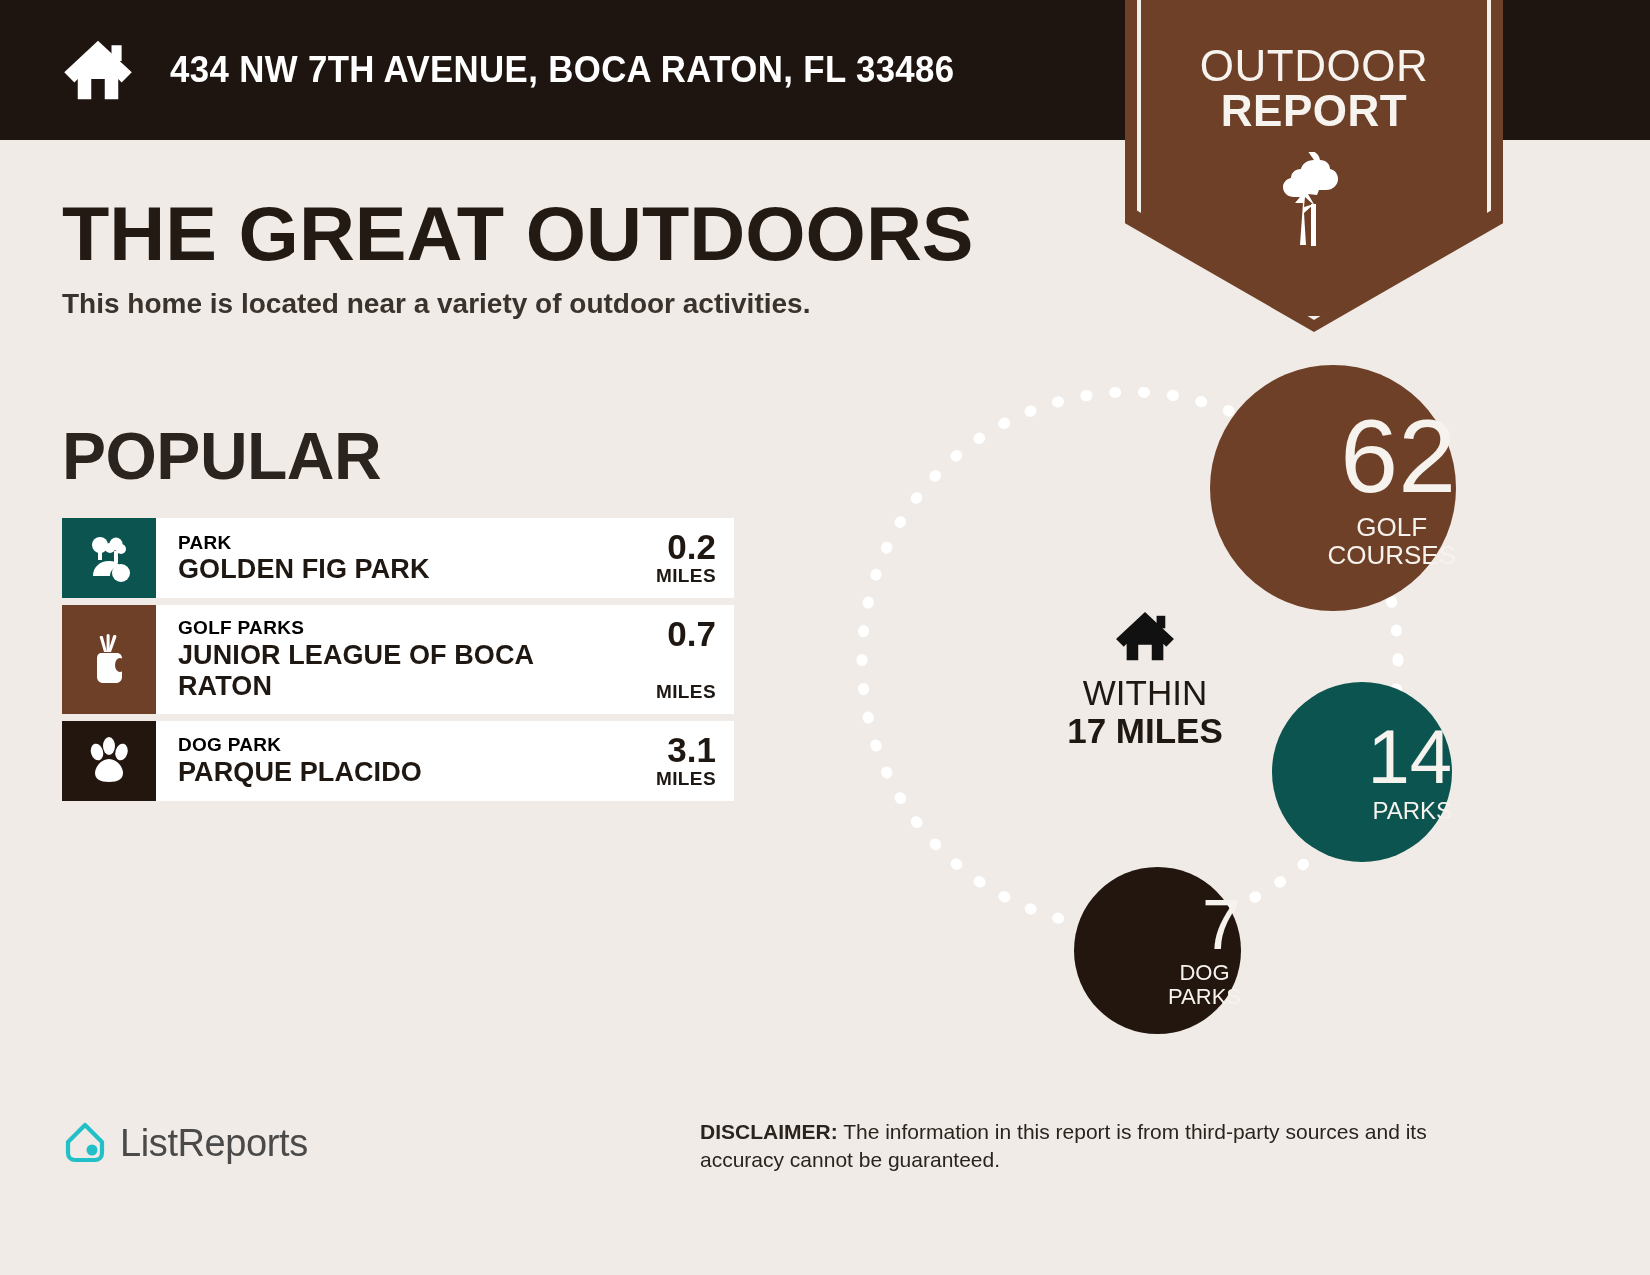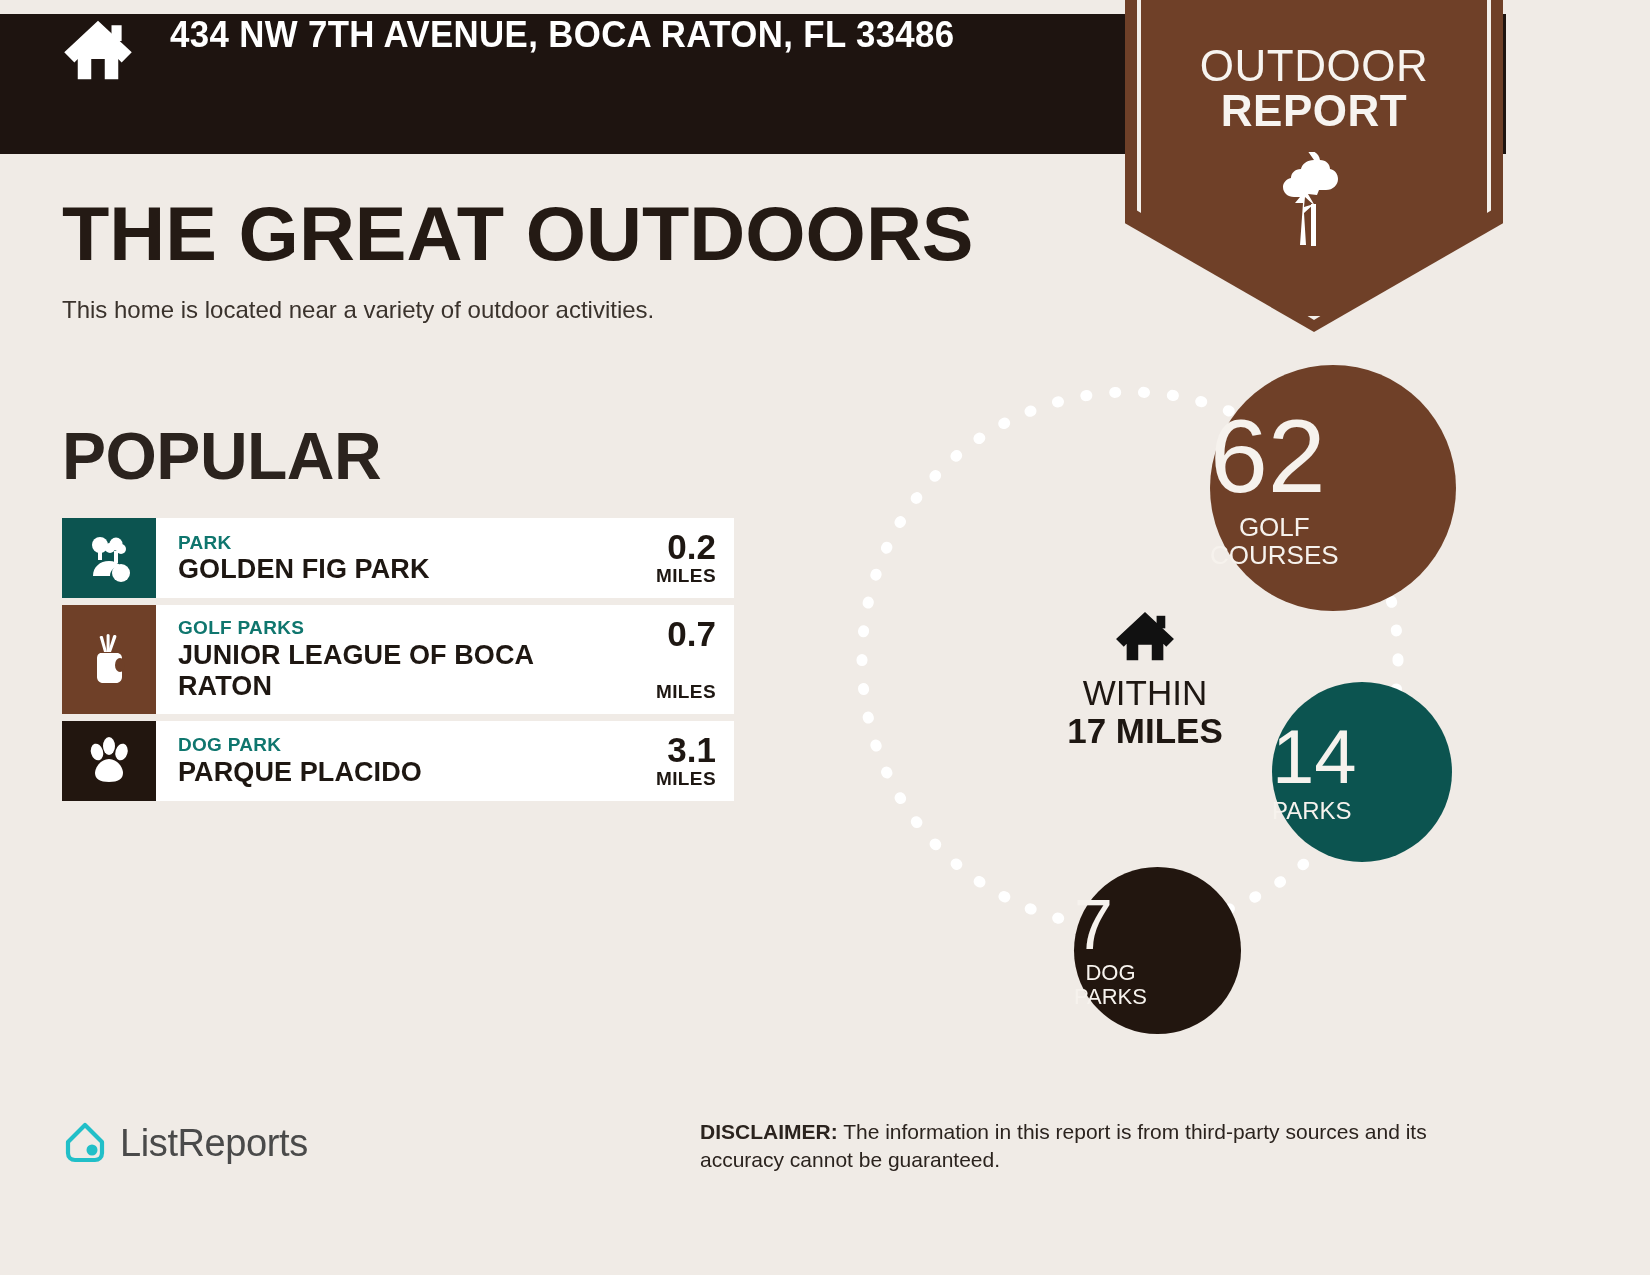--- a/index.html
+++ b/index.html
@@ -7,23 +7,23 @@
   body {
     background:#F0EBE6;
     font-family:"Liberation Sans", sans-serif;
     position:relative;
     overflow:hidden;
     -webkit-font-smoothing:antialiased;
   }
 
   
   .header{
-    position:absolute; left:0; top:14px; width:1506px; height:140px;
+    position:absolute; left:0; top:0; width:1650px; height:140px;
     background:#1E1410;
-    display:flex; 
+    display:flex; align-items:center;
   }
   .header-home{ margin-left:62px; width:72px; height:72px; display:block; }
   .header-addr{
     margin-left:36px; color:#FFFFFF;
     font-size:37px; font-weight:700; letter-spacing:.4px;
     font-family:"Liberation Sans Narrow","Liberation Sans",sans-serif;
     transform:scaleX(.94); transform-origin:left center;
   }
 
   
@@ -47,22 +47,22 @@
   .badge-tree{ position:absolute; left:50%; top:160px; transform:translateX(-50%); }
 
   
   .title{
     position:absolute; left:62px; top:190px;
     font-family:"Liberation Sans Narrow","Liberation Sans",sans-serif;
     font-size:76px; font-weight:700; color:#241A14; letter-spacing:0px;
     transform:scaleX(1.02); transform-origin:left top;
   }
   .subtitle{
-    position:absolute; left:62px; top:296px;
-    font-size:24px; color:#3A322C; font-weight:400;
+    position:absolute; left:62px; top:288px;
+    font-size:28px; color:#3A322C; font-weight:700;
   }
   .popular{
     position:absolute; left:62px; top:418px;
     font-size:66px; font-weight:700; color:#2B231E; letter-spacing:-.5px;
   }
 
   
   .list{ position:absolute; left:62px; top:518px; width:672px; }
   .row{
     display:flex; align-items:stretch; background:#FFFFFF;
@@ -72,36 +72,36 @@
     width:94px; flex:0 0 94px;
     display:flex; align-items:center; justify-content:center;
   }
   .ic-teal{ background:#0C5450; }
   .ic-brown{ background:#6F4028; }
   .ic-dark{ background:#22160F; }
   .row-body{
     flex:1 1 auto; padding:11px 0 11px 22px;
     display:flex; flex-direction:column; justify-content:center;
   }
-  .row-cat{ font-size:19px; font-weight:700; color:#0f766e; letter-spacing:.3px; line-height:1.25;}
+  .row-cat{ font-size:19px; font-weight:700; color:#000000; letter-spacing:.3px; line-height:1.25;}
   .row-name{ font-size:27px; font-weight:700; color:#1E1712; letter-spacing:.1px; line-height:1.16; }
   .row-dist{
     flex:0 0 118px; padding:11px 18px 11px 0;
     display:flex; flex-direction:column; align-items:flex-end; justify-content:space-between;
   }
   .row-num{ font-size:35px; font-weight:700; color:#1E1712; line-height:1.04;}
   .row-mi{ font-size:19px; font-weight:700; color:#1E1712; letter-spacing:.4px;}
 
   
   .stats{ position:absolute; left:840px; top:355px; width:700px; height:700px; }
   .ring{ position:absolute; left:10px; top:25px; width:560px; height:560px; }
   .circle{
     position:absolute; border-radius:50%;
     display:flex; flex-direction:column;
-    align-items:flex-start; justify-content:center;
+    align-items:flex-end; justify-content:center;
     color:#F6F2ED; text-align:center;
   }
   .c-golf{ left:370px; top:10px; width:246px; height:246px; background:#6F4028; }
   .c-park{ left:432px; top:327px; width:180px; height:180px; background:#0C5450; }
   .c-dog { left:234px; top:512px; width:167px; height:167px; background:#22160F; }
   .c-num{ font-weight:400; line-height:.96; }
   .c-golf .c-num{ font-size:104px; margin-bottom:6px;}
   .c-park .c-num{ font-size:76px; margin-bottom:4px;}
   .c-dog  .c-num{ font-size:70px; margin-bottom:2px;}
   .c-lab{ font-weight:400; line-height:1.08; }

